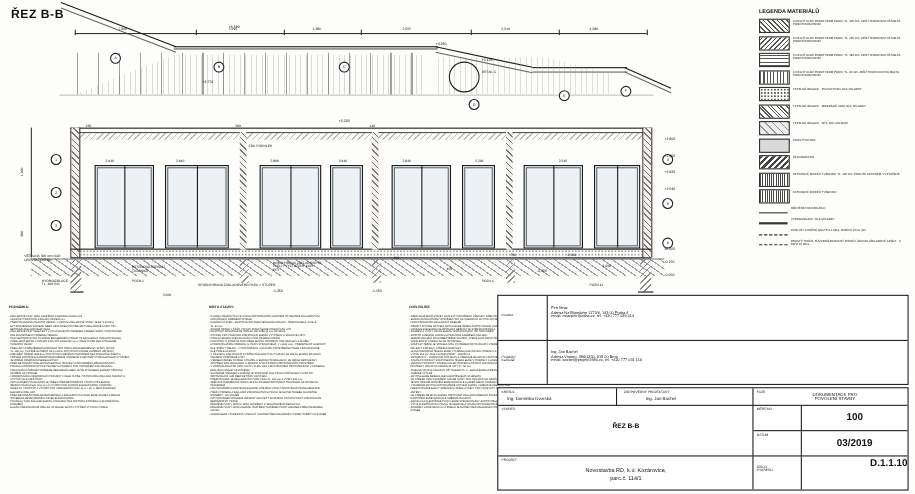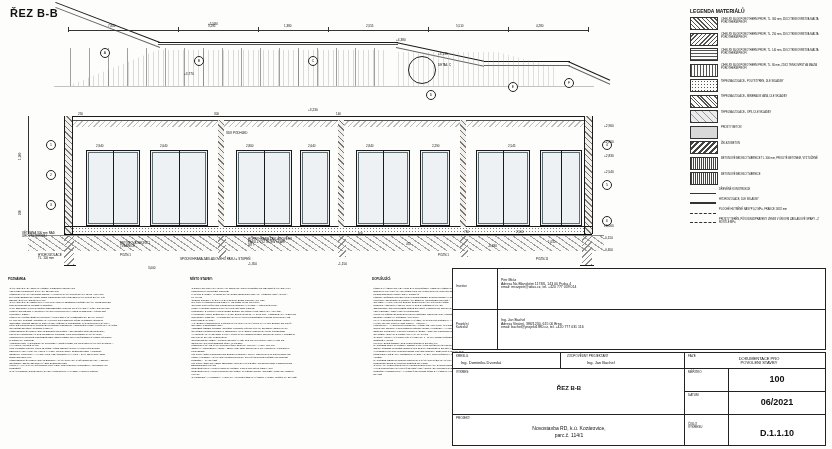--- a/index.html
+++ b/index.html
@@ -462,27 +462,27 @@
     <div class="txt t3" style="left:3px;top:18px;">VÝKRES:</div>
     <div class="txt valb ctr" style="left:0;top:32px;width:232px;">ŘEZ B-B</div>
 
     <div class="abs cell" style="left:232px;top:16px;width:44px;height:23px;"></div>
     <div class="abs cell" style="left:276px;top:16px;width:96px;height:23px;border-right:none;"></div>
     <div class="txt t3" style="left:235px;top:18px;">MĚŘÍTKO</div>
     <div class="txt t9 b ctr" style="left:276px;top:22px;width:96px;">100</div>
     <div class="abs cell" style="left:232px;top:39px;width:44px;height:23px;"></div>
     <div class="abs cell" style="left:276px;top:39px;width:96px;height:23px;border-right:none;"></div>
     <div class="txt t3" style="left:235px;top:41px;">DATUM</div>
-    <div class="txt t9 b ctr" style="left:276px;top:45px;width:96px;">06/2021</div>
+    <div class="txt t9 b ctr" style="left:276px;top:45px;width:96px;">03/2019</div>
 
     <div class="abs cell" style="left:0;top:62px;width:232px;height:30px;border-bottom:none;"></div>
     <div class="txt t3" style="left:3px;top:64px;">PROJEKT:</div>
     <div class="txt t5 ctr" style="left:0;top:72px;width:232px;line-height:1.35;">Novostavba RD, k.ú. Kozárovice,
 parc.č. 114/1</div>
 
     <div class="abs cell" style="left:232px;top:62px;width:44px;height:30px;border-bottom:none;"></div>
     <div class="abs cell" style="left:276px;top:62px;width:96px;height:30px;border-right:none;border-bottom:none;"></div>
     <div class="txt t3" style="left:235px;top:70px;">ČÍSLO
 VÝKRESU</div>
-    <div class="txt t9 b ctr" style="left:276px;top:76px;width:96px;">D.1.1.10</div>
+    <div class="txt t9 b ctr" style="left:276px;top:64px;width:96px;text-align:right;">D.1.1.10</div>
   </div>
 
 </div>
 
 </body></html>

